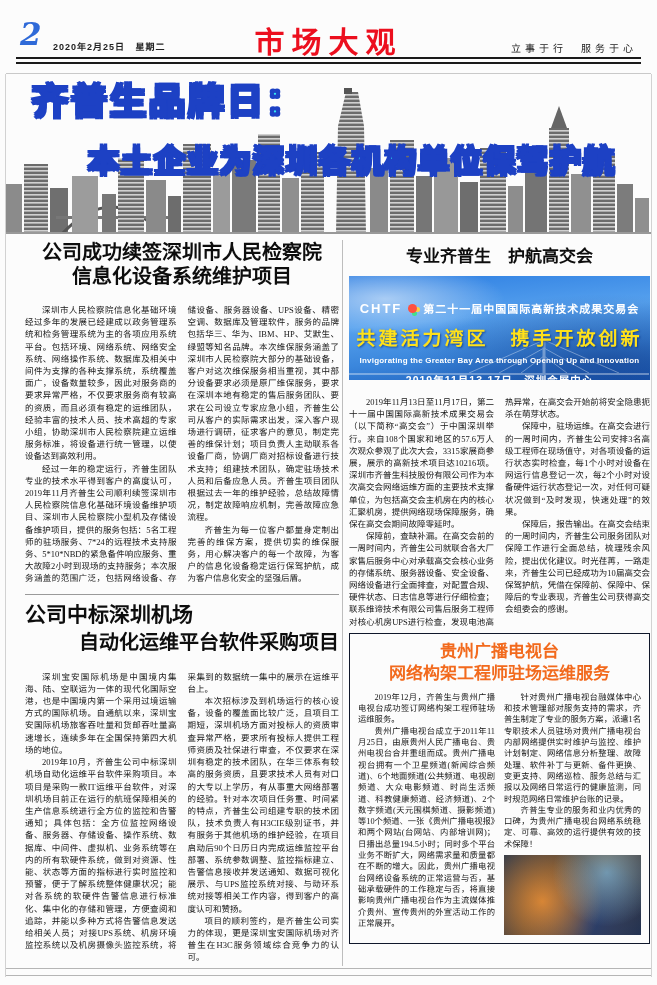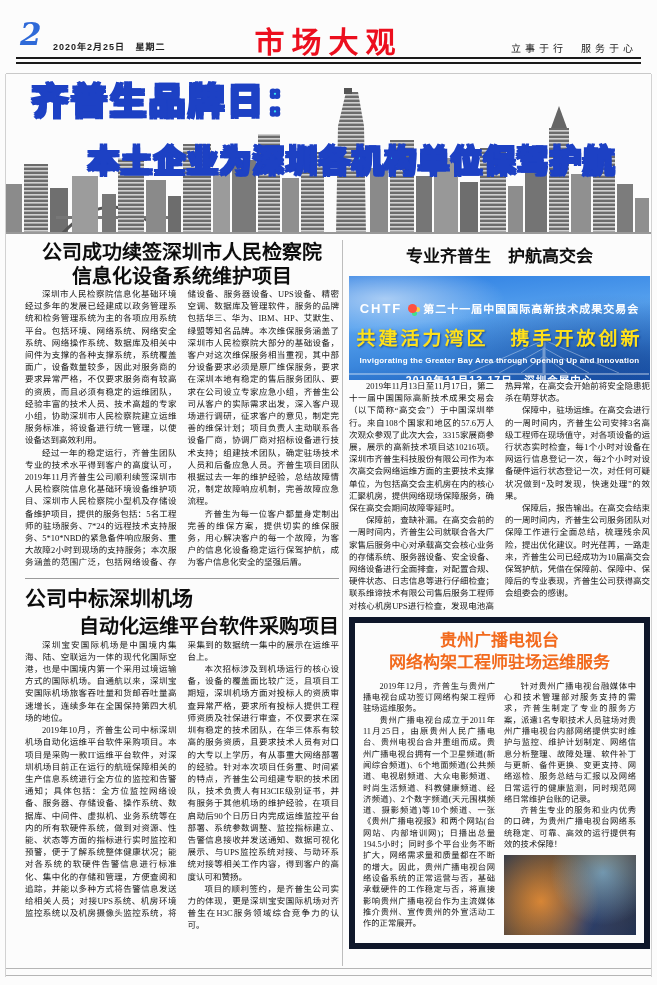--- a/index.html
+++ b/index.html
@@ -35,21 +35,21 @@
   .half-left{position:absolute;left:25px;top:240px;width:314px;}
   .half-right{position:absolute;left:349px;top:246px;width:301px;}
   .center-rule{position:absolute;left:342px;top:240px;width:1px;height:726px;background:#bdbdbd;}
   .a-title{text-align:center;font-family:"Liberation Sans","DejaVu Sans",sans-serif;
         font-weight:900;color:#0d0d0d;}
   .a1-t{font-size:20px;line-height:24px;}
   .a2-t{font-size:17px;line-height:22px;}
   .a3-t1{font-size:21px;line-height:28px;text-align:left;}
   .a3-t2{font-size:20px;line-height:26px;text-align:right;}
   .body{font-size:8.5px;line-height:12.2px;text-align:justify;column-count:2;column-gap:11px;
-        margin-top:0;color:#161616;}
+        margin-top:16px;color:#161616;}
   .body p{margin:0;text-indent:2em;}
   .divider{border:none;border-top:1px solid #9a9a9a;margin:9px 0 6px;}
   
   .banner{margin-top:8px;height:104px;position:relative;overflow:hidden;color:#fff;
         font-family:"Liberation Sans","DejaVu Sans",sans-serif;
         background:linear-gradient(175deg,#2e7fe2 0%,#56a1ee 40%,#3a86dc 70%,#1c5cb8 100%);}
   .banner:before{content:"";position:absolute;inset:0;
         background:radial-gradient(ellipse at 12% 22%,rgba(255,255,255,.55),transparent 32%),
                    radial-gradient(ellipse at 85% 80%,rgba(10,40,110,.45),transparent 55%);}
   .banner>*{position:relative;}
@@ -57,21 +57,21 @@
   .chtf-word{font-size:13px;letter-spacing:2px;}
   .chtf-logo{display:inline-block;width:9px;height:9px;border-radius:50%;background:#ff5040;
         box-shadow:5px 1px 0 -2px #ffd040,2px 5px 0 -2px #45e08a;}
   .fair-name{font-size:11px;letter-spacing:1px;}
   .slogan-cn{text-align:center;font-size:19px;font-weight:900;color:#ffe11a;letter-spacing:3px;
         margin-top:7px;text-shadow:1px 1px 2px rgba(0,40,120,.65);}
   .slogan-en{text-align:center;font-size:8px;font-weight:bold;margin-top:6px;letter-spacing:.2px;}
   .banner-date{text-align:center;font-size:10.5px;font-weight:bold;margin-top:7px;letter-spacing:1px;}
   .banner-bridge{position:absolute;left:0;right:0;bottom:0;height:46px;opacity:.35;}
   
-  .gz-box{margin-top:5px;border:6px solid #0f172a;padding:7px 8px 8px;}
+  .gz-box{margin-top:5px;border:1px solid #0f172a;padding:7px 8px 8px;}
   .a4-t{color:#f26a1d;font-size:17px;line-height:22px;text-align:center;font-weight:900;
         font-family:"Liberation Sans","DejaVu Sans",sans-serif;}
   .box-cols{display:flex;gap:9px;margin-top:7px;}
   .box-col{flex:1;font-size:8.3px;line-height:11.3px;text-align:justify;color:#161616;}
   .box-col p{margin:0;text-indent:2em;}
   .photo{height:80px;margin-top:5px;
         background:radial-gradient(circle at 75% 22%,rgba(130,205,255,.6),transparent 45%),
                    radial-gradient(circle at 28% 58%,rgba(250,150,50,.8),transparent 55%),
                    radial-gradient(circle at 62% 85%,rgba(30,60,120,.85),transparent 60%),
                    linear-gradient(115deg,#3a3f4a,#6a4a2a 60%,#23304a);}

